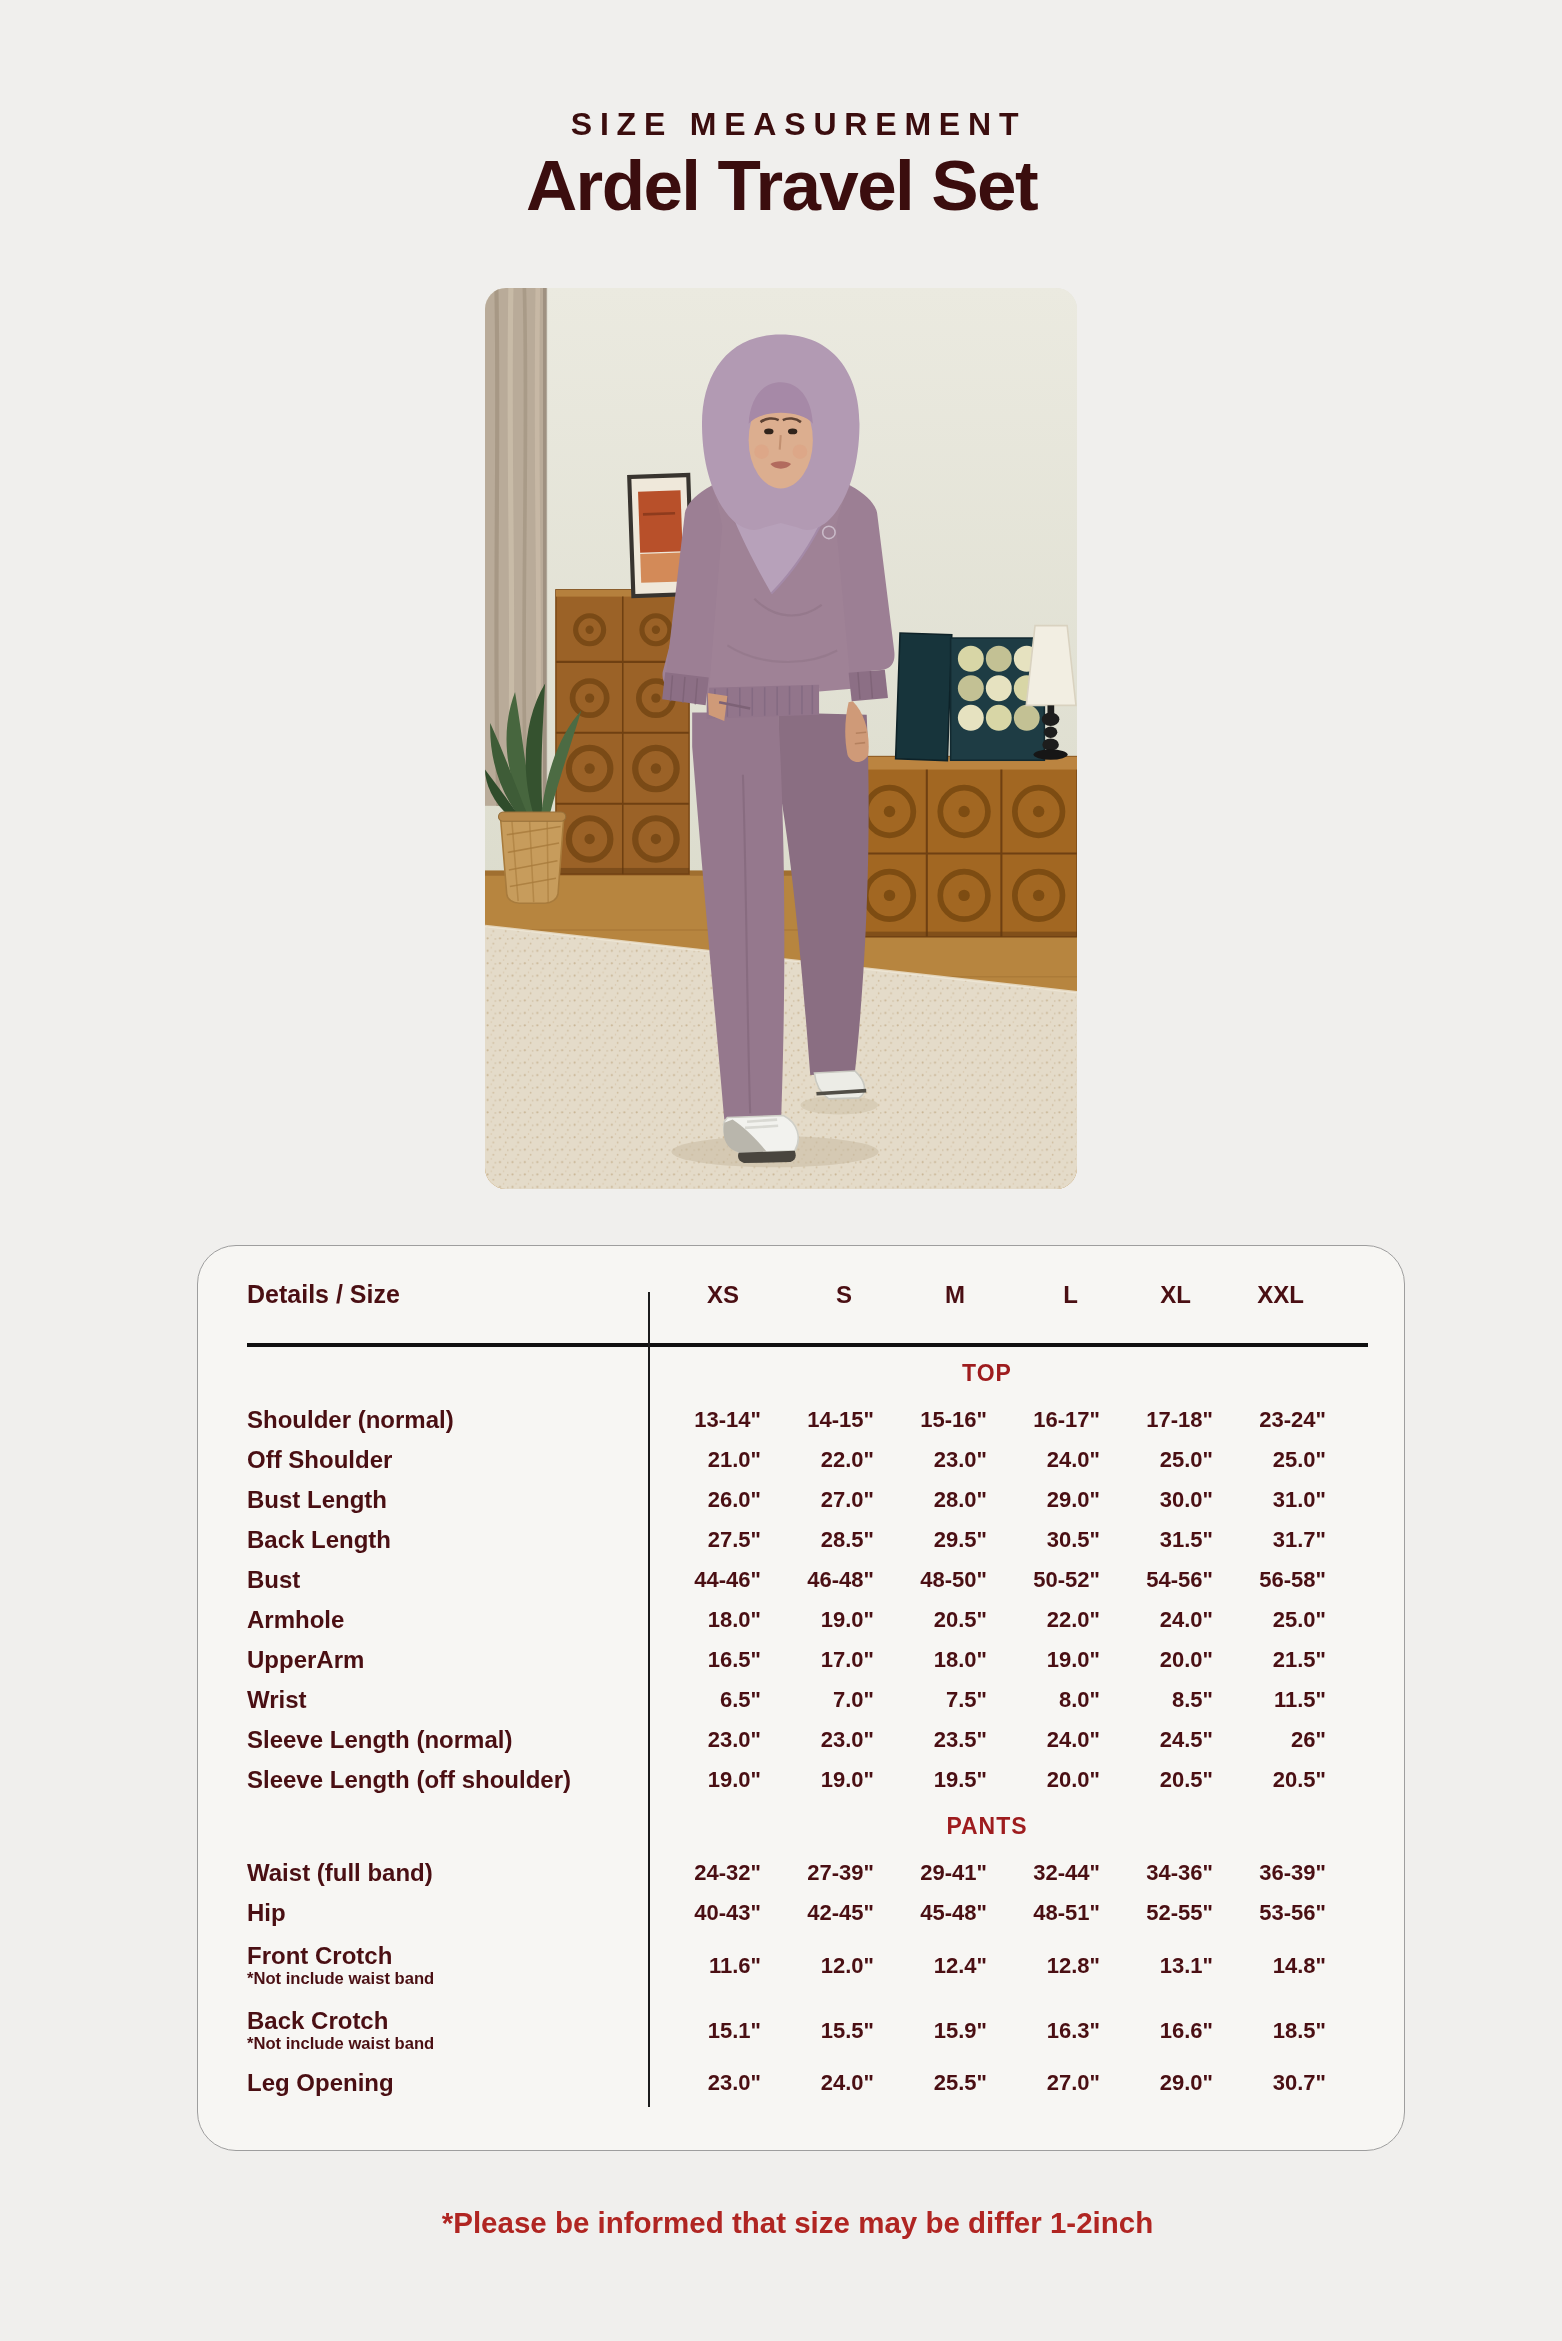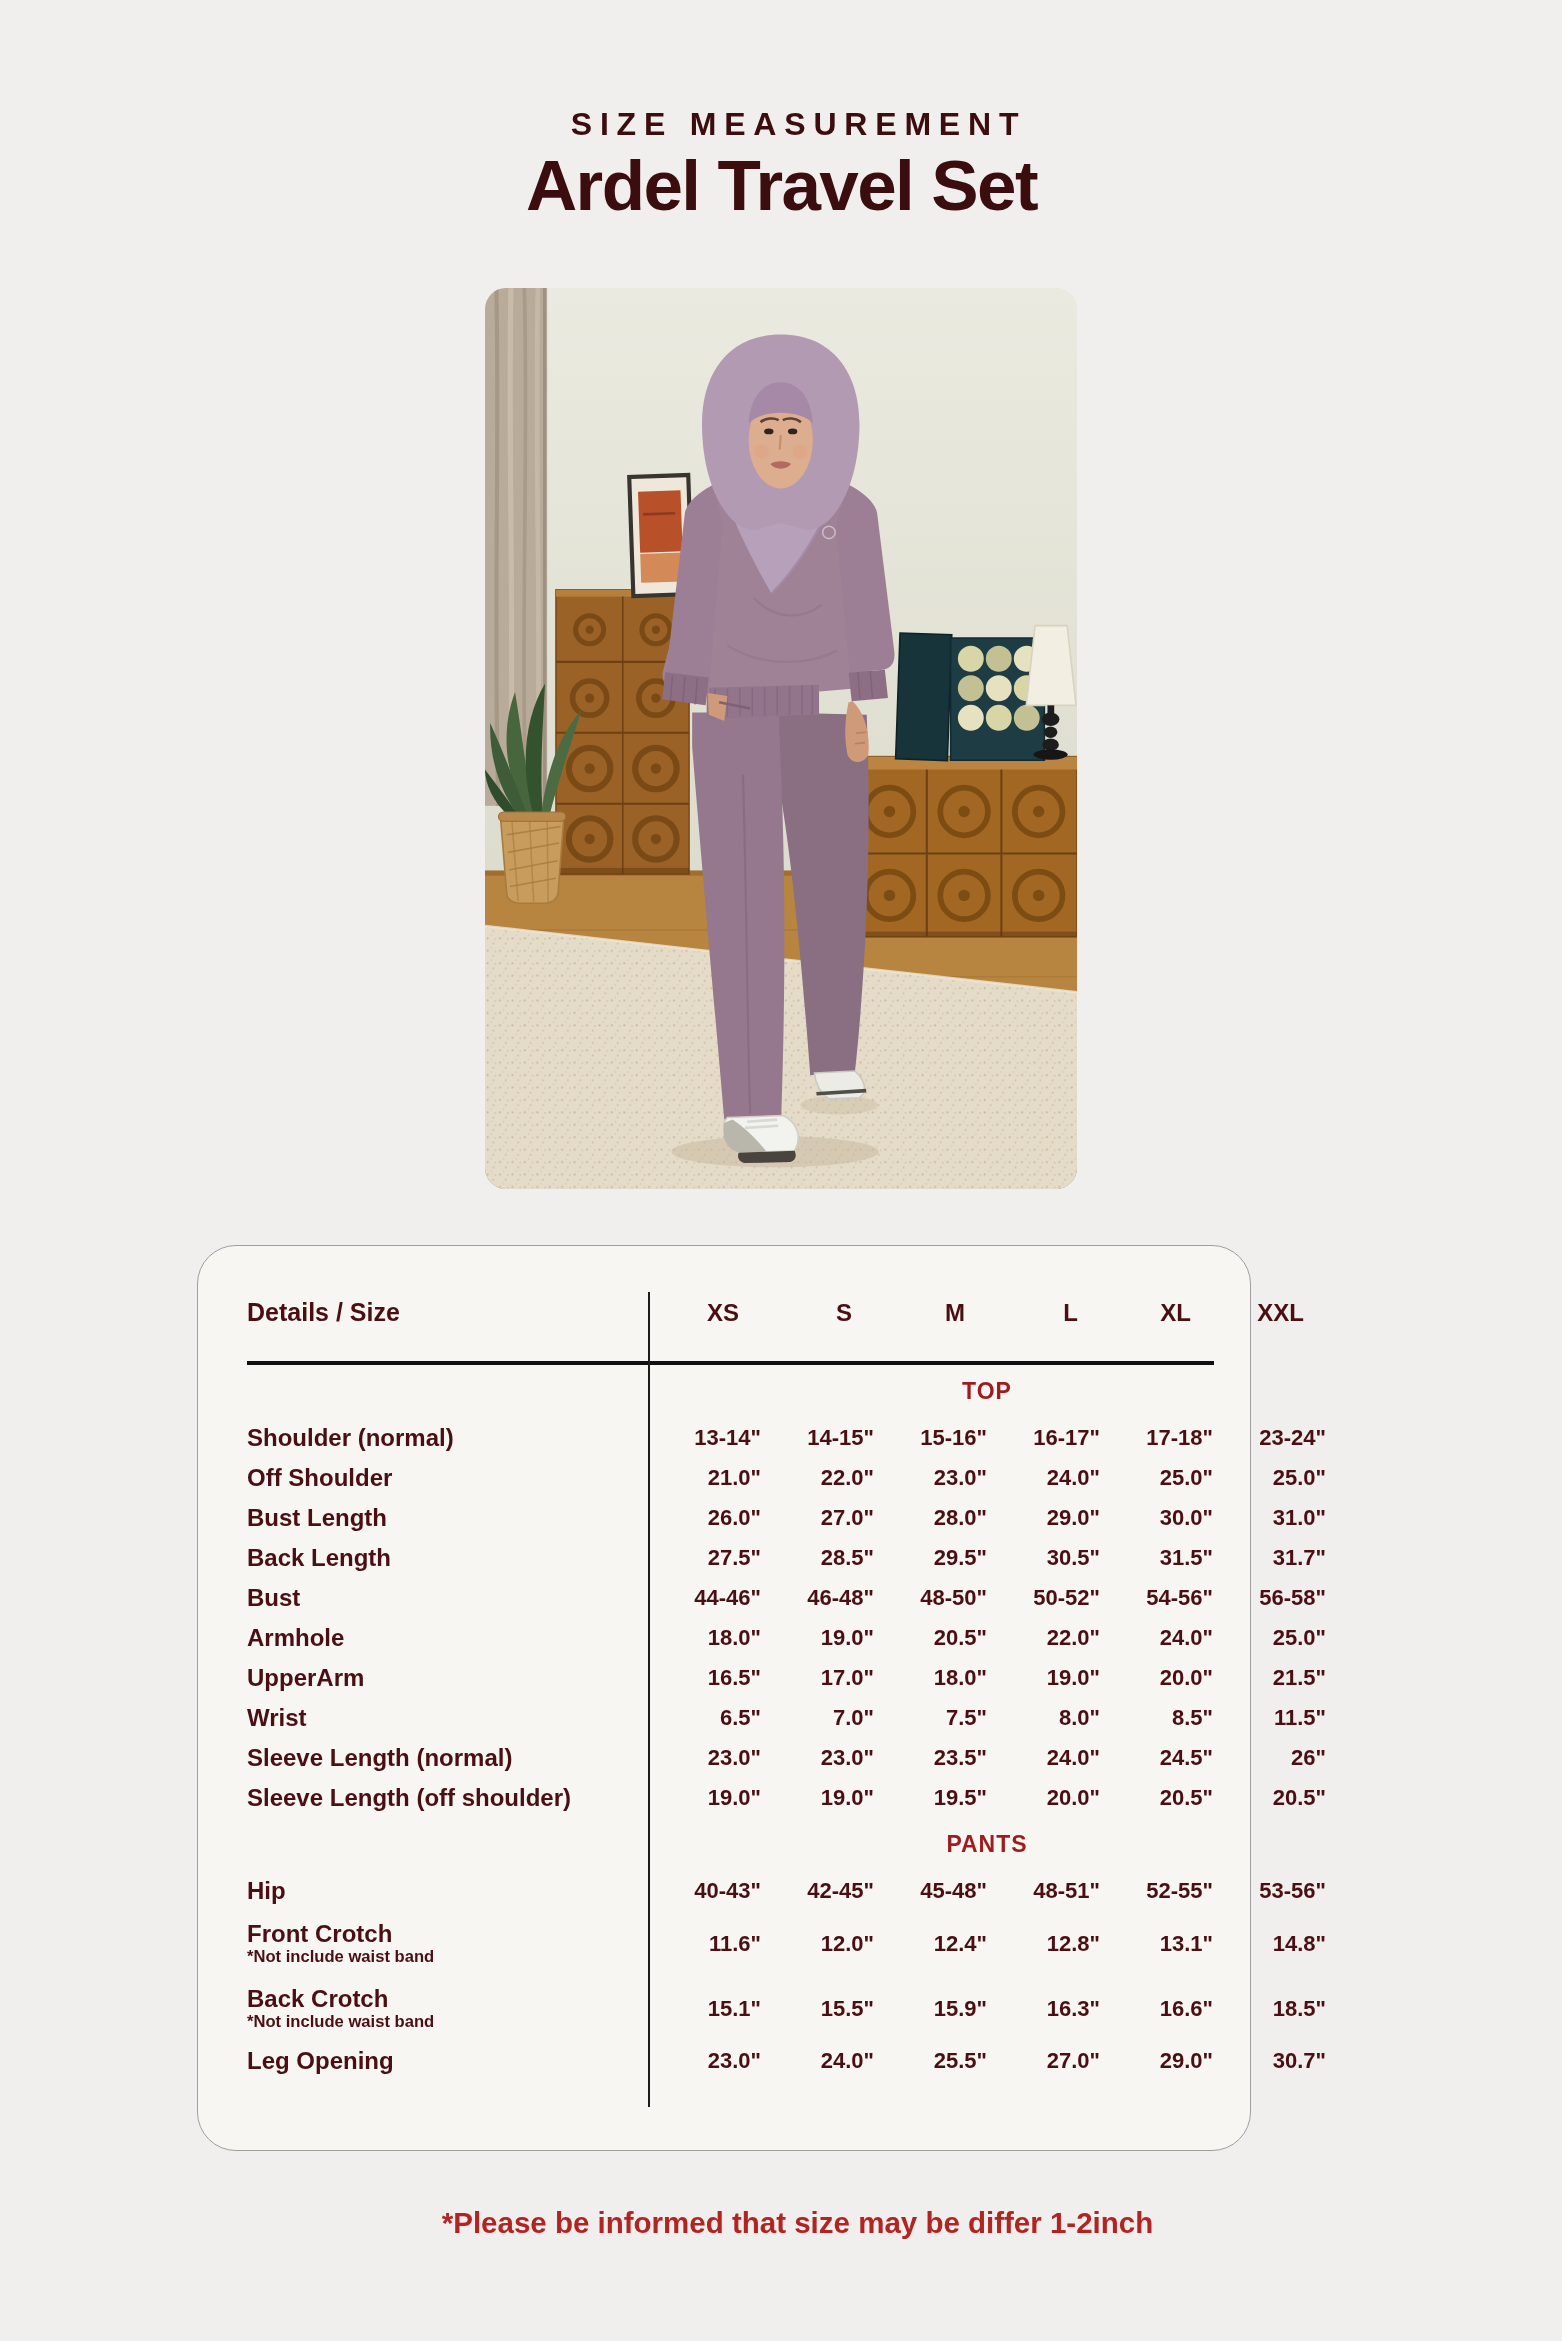--- a/index.html
+++ b/index.html
@@ -12,23 +12,23 @@
   body{background:var(--page-bg);}
   .page{position:relative;width:1563px;height:2342px;background:var(--page-bg);
         overflow:hidden;font-family:"Liberation Sans",sans-serif;}
   .eyebrow{position:absolute;top:106px;left:0;width:100%;text-align:center;
            font-size:32px;font-weight:700;letter-spacing:7.8px;color:var(--title-text);margin-left:17px;}
   .title{position:absolute;top:145px;left:0;width:100%;text-align:center;margin:0;
          font-size:71px;font-weight:700;letter-spacing:-1.6px;color:var(--title-text);}
   .photo{position:absolute;left:485px;top:288px;width:592px;height:901px;
          border-radius:21px;overflow:hidden;background:#e5e4da;}
   .photo svg{display:block;width:100%;height:100%;}
-  .card{position:absolute;left:197px;top:1245px;width:1054px;height:906px;box-sizing:border-box;
+  .card{position:absolute;left:197px;top:1245px;width:1208px;height:906px;box-sizing:border-box;
         background:var(--card-bg);border:1.6px solid var(--card-border);border-radius:39px;
-        padding:18px 36px 0 49px;}
+        padding:0 36px 0 49px;}
   .grid{display:grid;grid-template-columns:401px repeat(6,113px);align-items:center;}
   .header-row{height:97px;border-bottom:4.1px solid var(--rule);}
   .corner{font-size:25px;font-weight:700;color:var(--table-text);}
   .size-h{font-size:24px;font-weight:700;color:var(--table-text);text-align:right;padding-right:22px;}
   .vline{position:absolute;left:450px;top:46px;width:1.6px;height:815px;background:var(--divider);}
   .section-row{height:53px;}
   .section-label{grid-column:2/-1;text-align:center;font-size:23px;font-weight:700;
                  color:var(--section-label);letter-spacing:1px;}
   .trow{height:40px;}
   .trow.tall{height:65px;}
@@ -333,20 +333,29 @@
           <div class="tcell">19.0"</div>
           <div class="tcell">19.5"</div>
           <div class="tcell">20.0"</div>
           <div class="tcell">20.5"</div>
           <div class="tcell">20.5"</div>
         </div>
         <div class="grid section-row">
           <div class="section-label">PANTS</div>
         </div>
         <div class="grid trow">
+          <div class="tlabel"><span>Waist (full band)</span></div>
+          <div class="tcell">24-32"</div>
+          <div class="tcell">27-39"</div>
+          <div class="tcell">29-41"</div>
+          <div class="tcell">32-44"</div>
+          <div class="tcell">34-36"</div>
+          <div class="tcell">36-39"</div>
+        </div>
+        <div class="grid trow">
           <div class="tlabel"><span>Hip</span></div>
           <div class="tcell">40-43"</div>
           <div class="tcell">42-45"</div>
           <div class="tcell">45-48"</div>
           <div class="tcell">48-51"</div>
           <div class="tcell">52-55"</div>
           <div class="tcell">53-56"</div>
         </div>
         <div class="grid trow tall">
           <div class="tlabel"><span>Front Crotch</span><span class="tnote">*Not include waist band</span></div>

